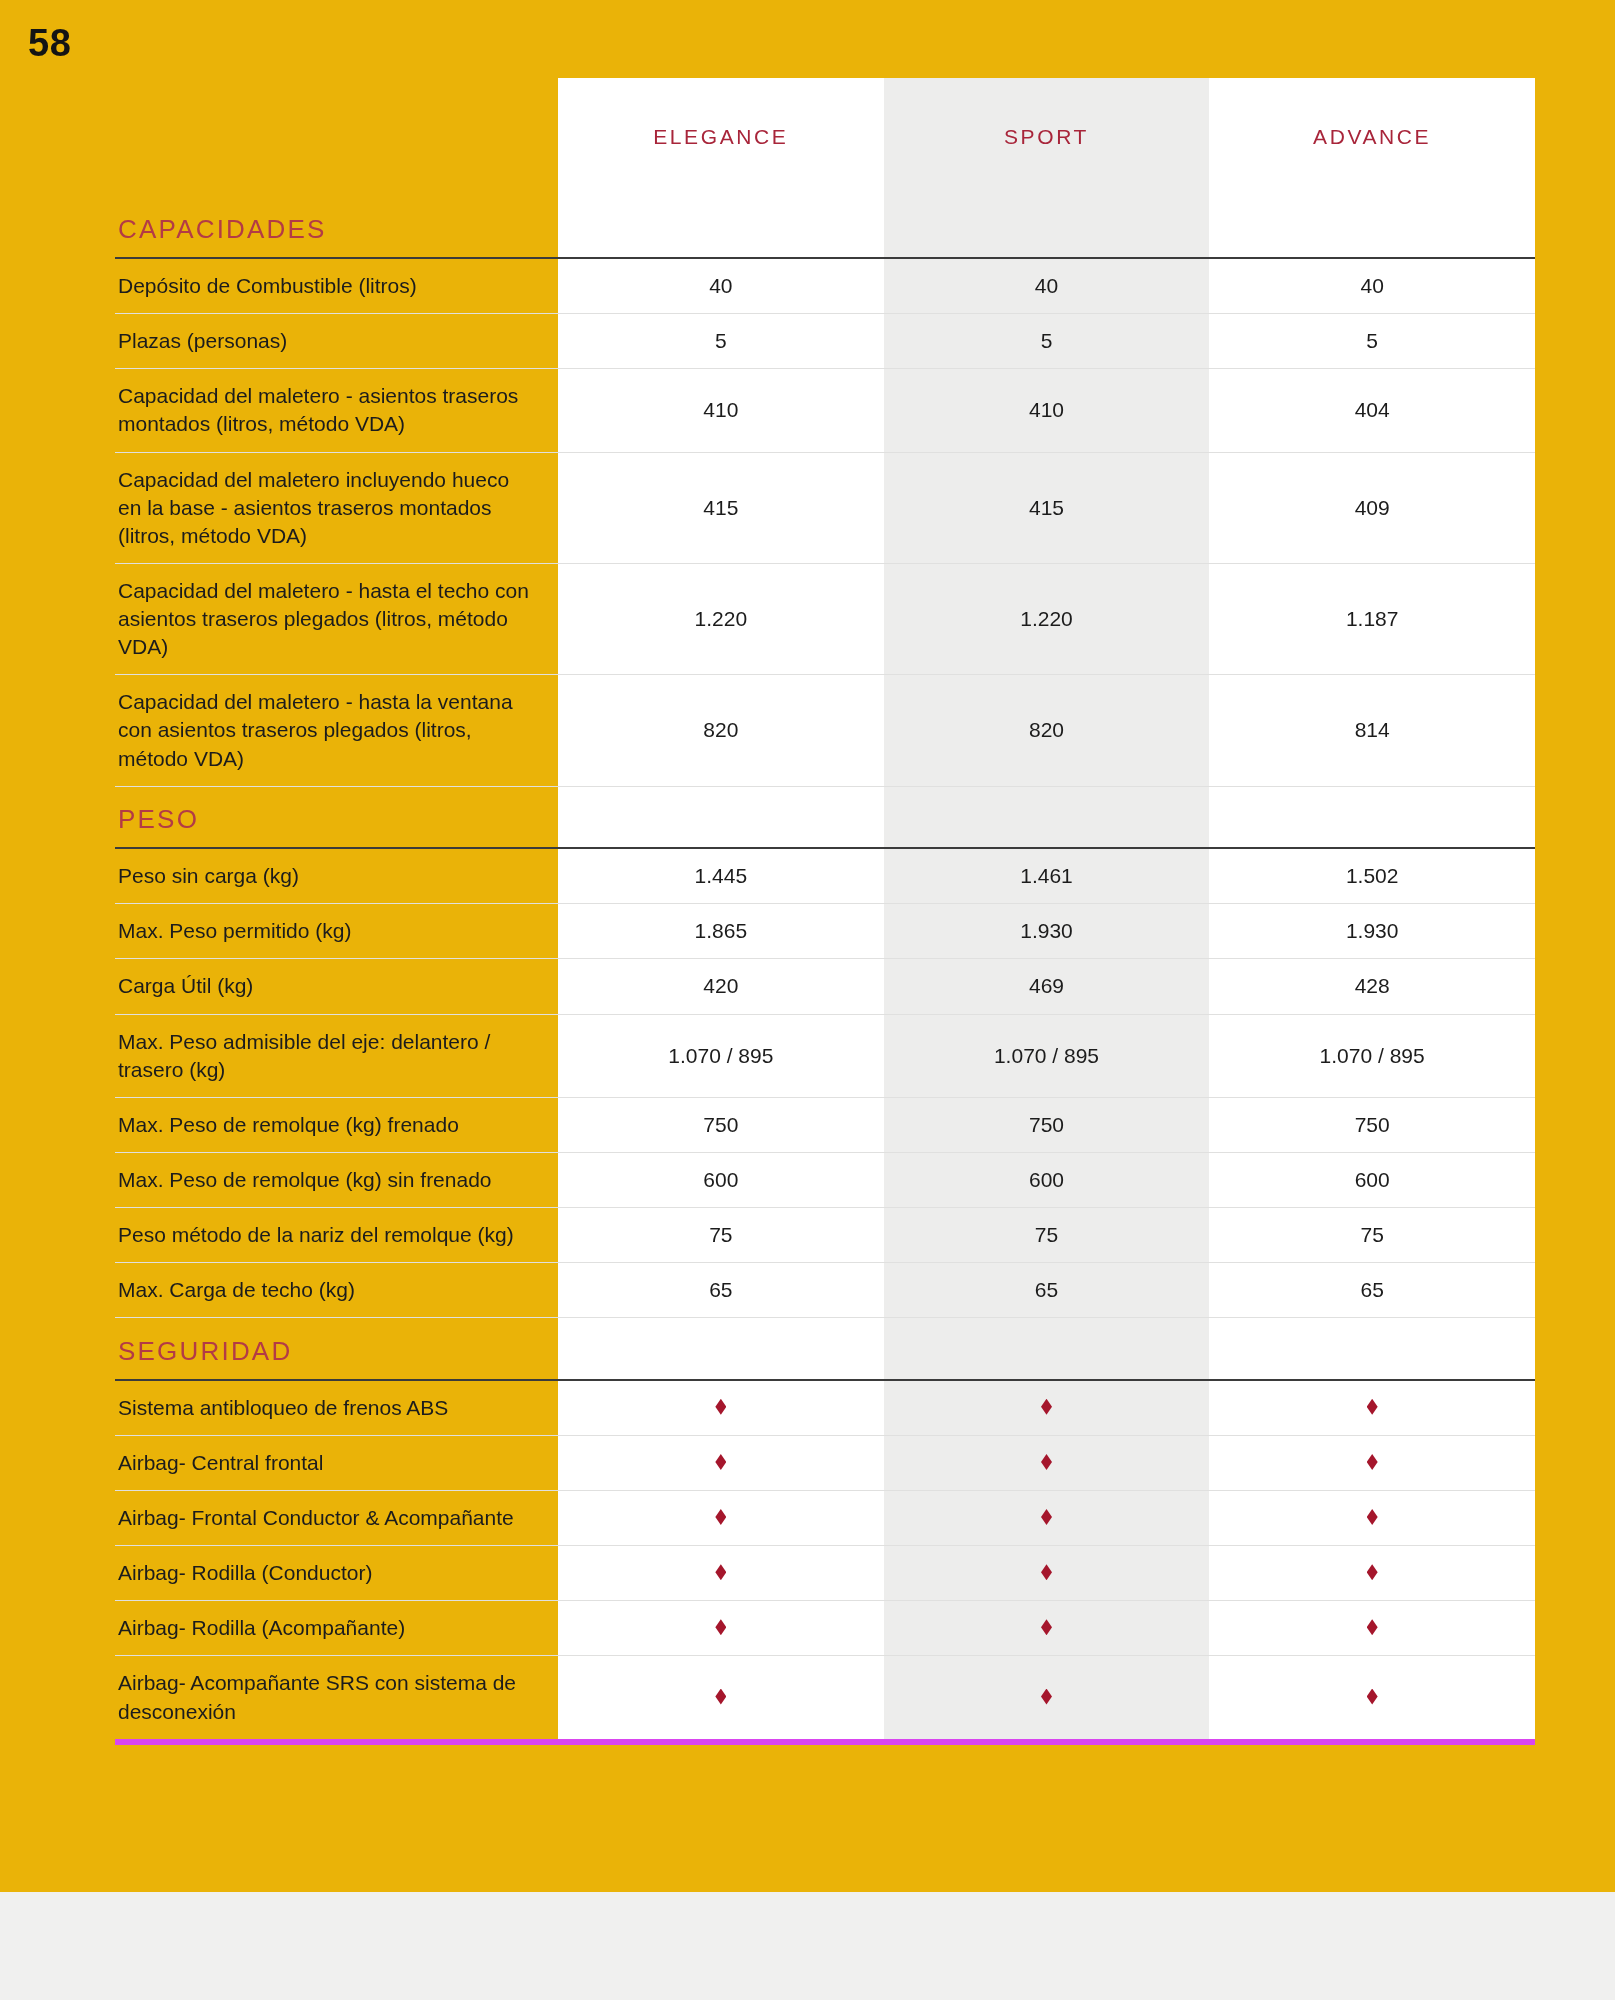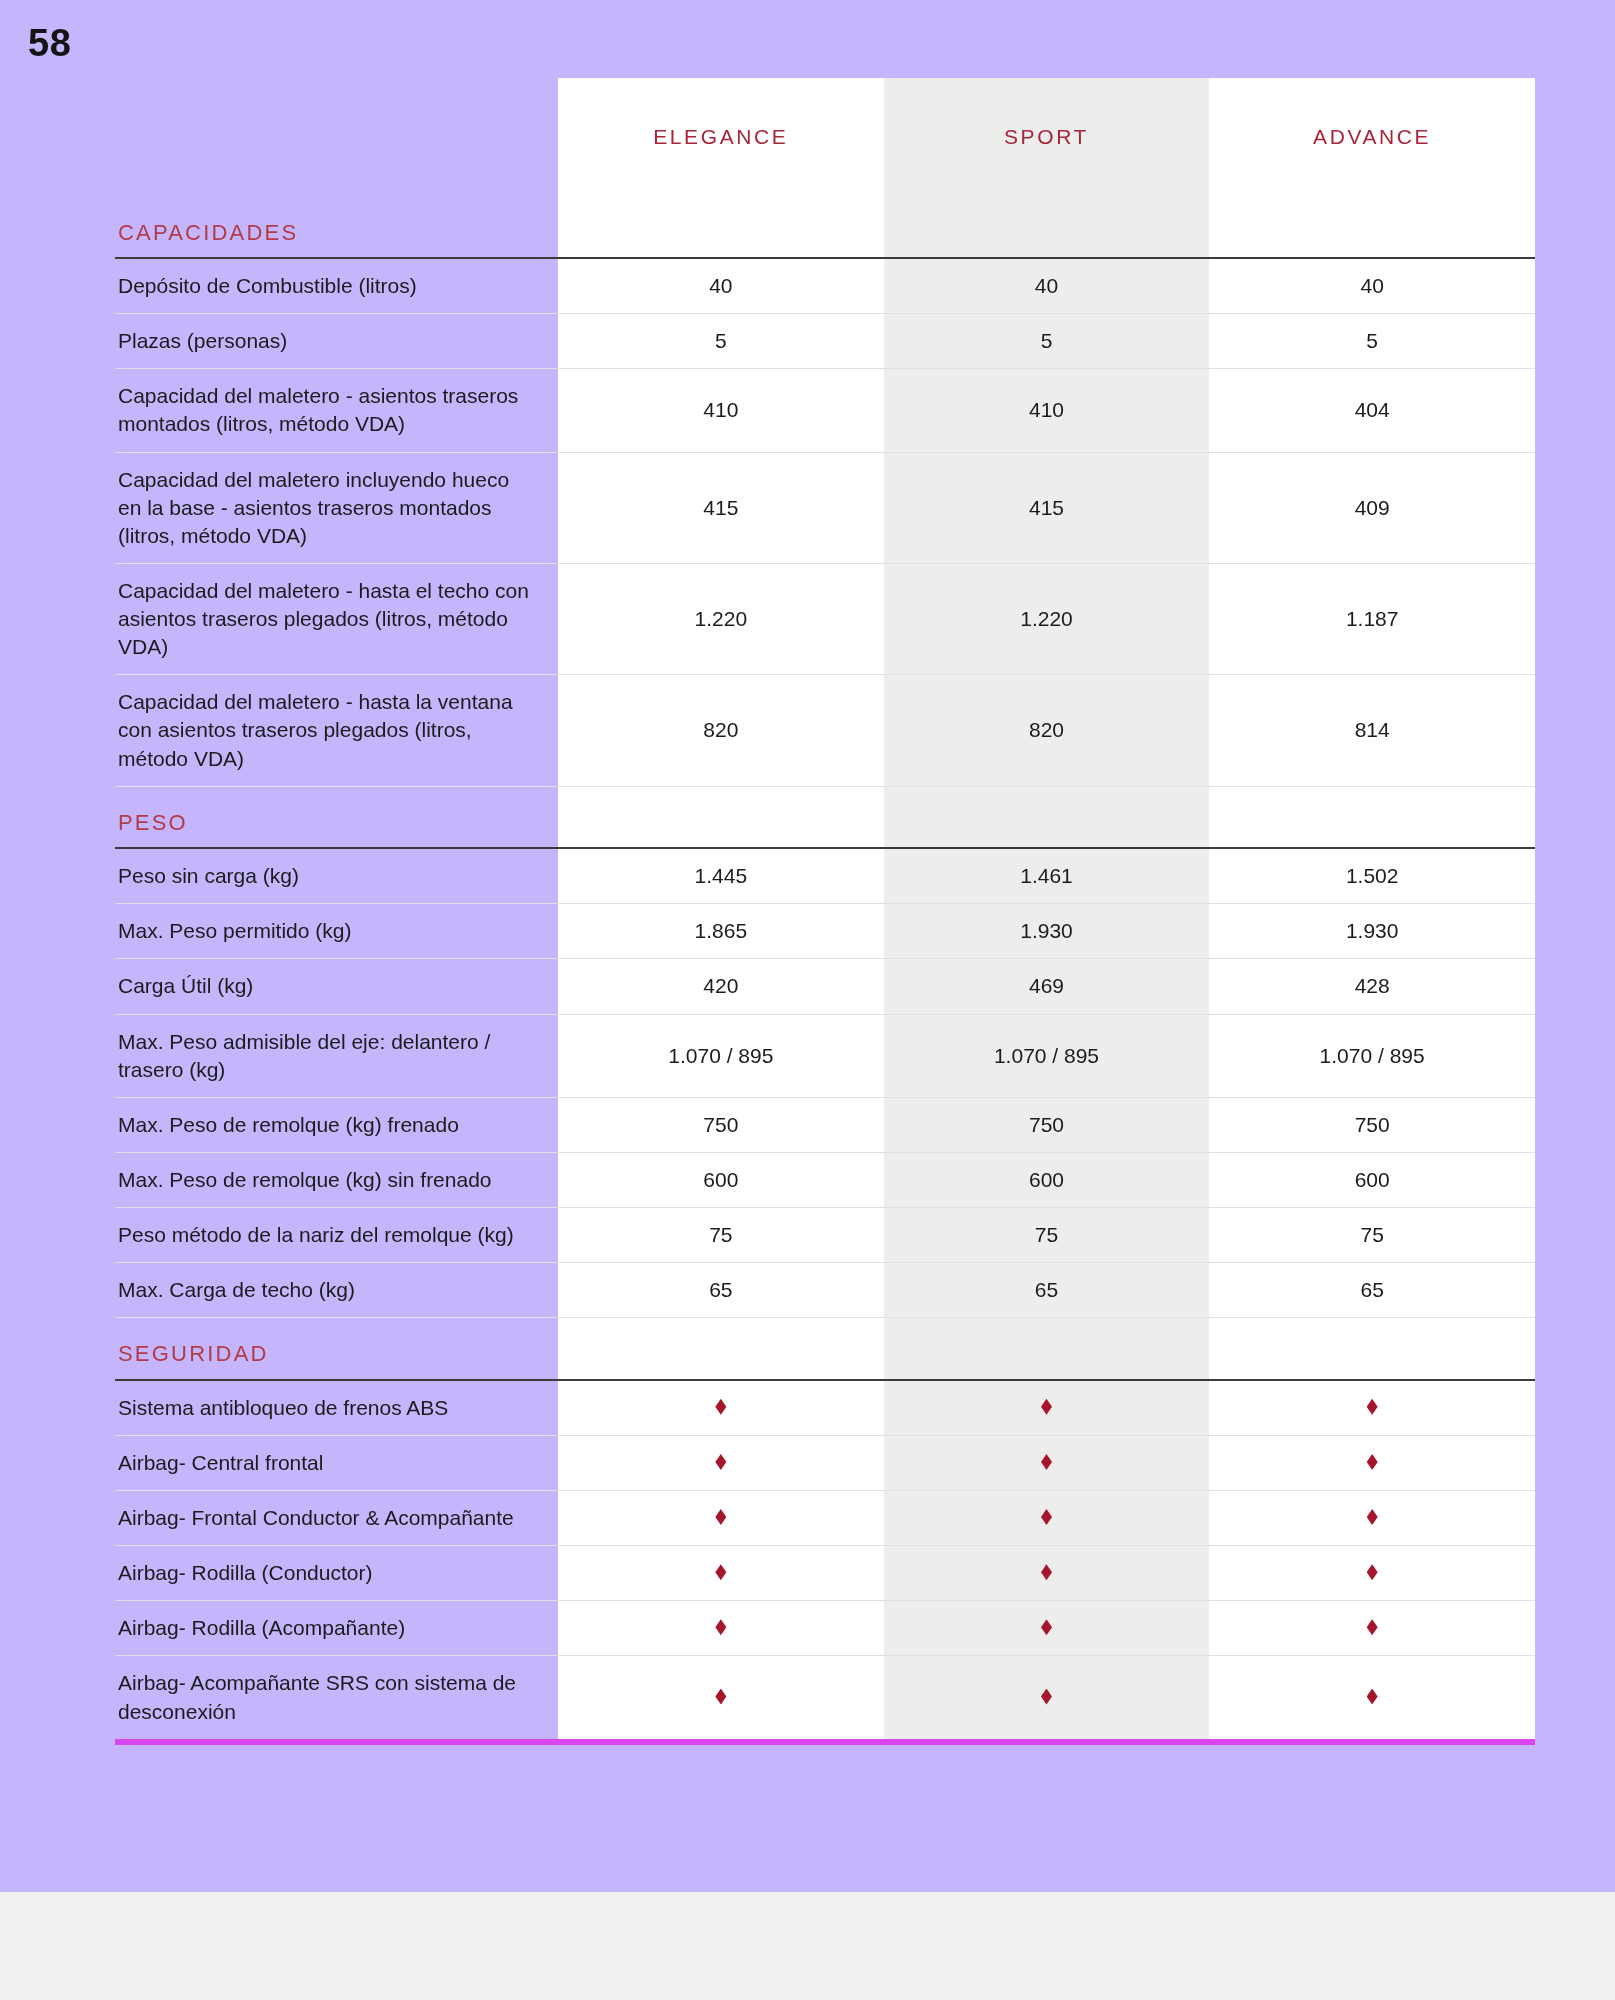--- a/index.html
+++ b/index.html
@@ -8,21 +8,21 @@
     width: 1615px;
     height: 2000px;
     background: #f0f0ef;
     font-family: "Liberation Sans", sans-serif;
   }
 
   .page {
     position: relative;
     width: 1615px;
     height: 1892px;
-    background: #c4b5fd;
+    background: #eab308;
     overflow: hidden;
   }
 
   
   .page-number {
     position: absolute;
     left: 28px;
     top: 22px;
     font-size: 38px;
     font-weight: 700;
@@ -59,21 +59,21 @@
     letter-spacing: 2.6px;
     font-weight: 400;
     color: #a8253a;
     text-align: center;
     vertical-align: middle;
   }
 
   
   tr.section-row td { height: 62px; border: none; vertical-align: bottom; padding-bottom: 10px; }
   tr.section-row td.label {
-    font-size: 22px;
+    font-size: 26px;
     letter-spacing: 2.2px;
     color: #b33b46;
     padding-left: 3px;
   }
   tr.section-row td { border-bottom: 2.5px solid #3b3b3b; }
 
   
   tr.data-row td {
     border-bottom: 1px solid #e0e0df;
     padding-top: 13px;

